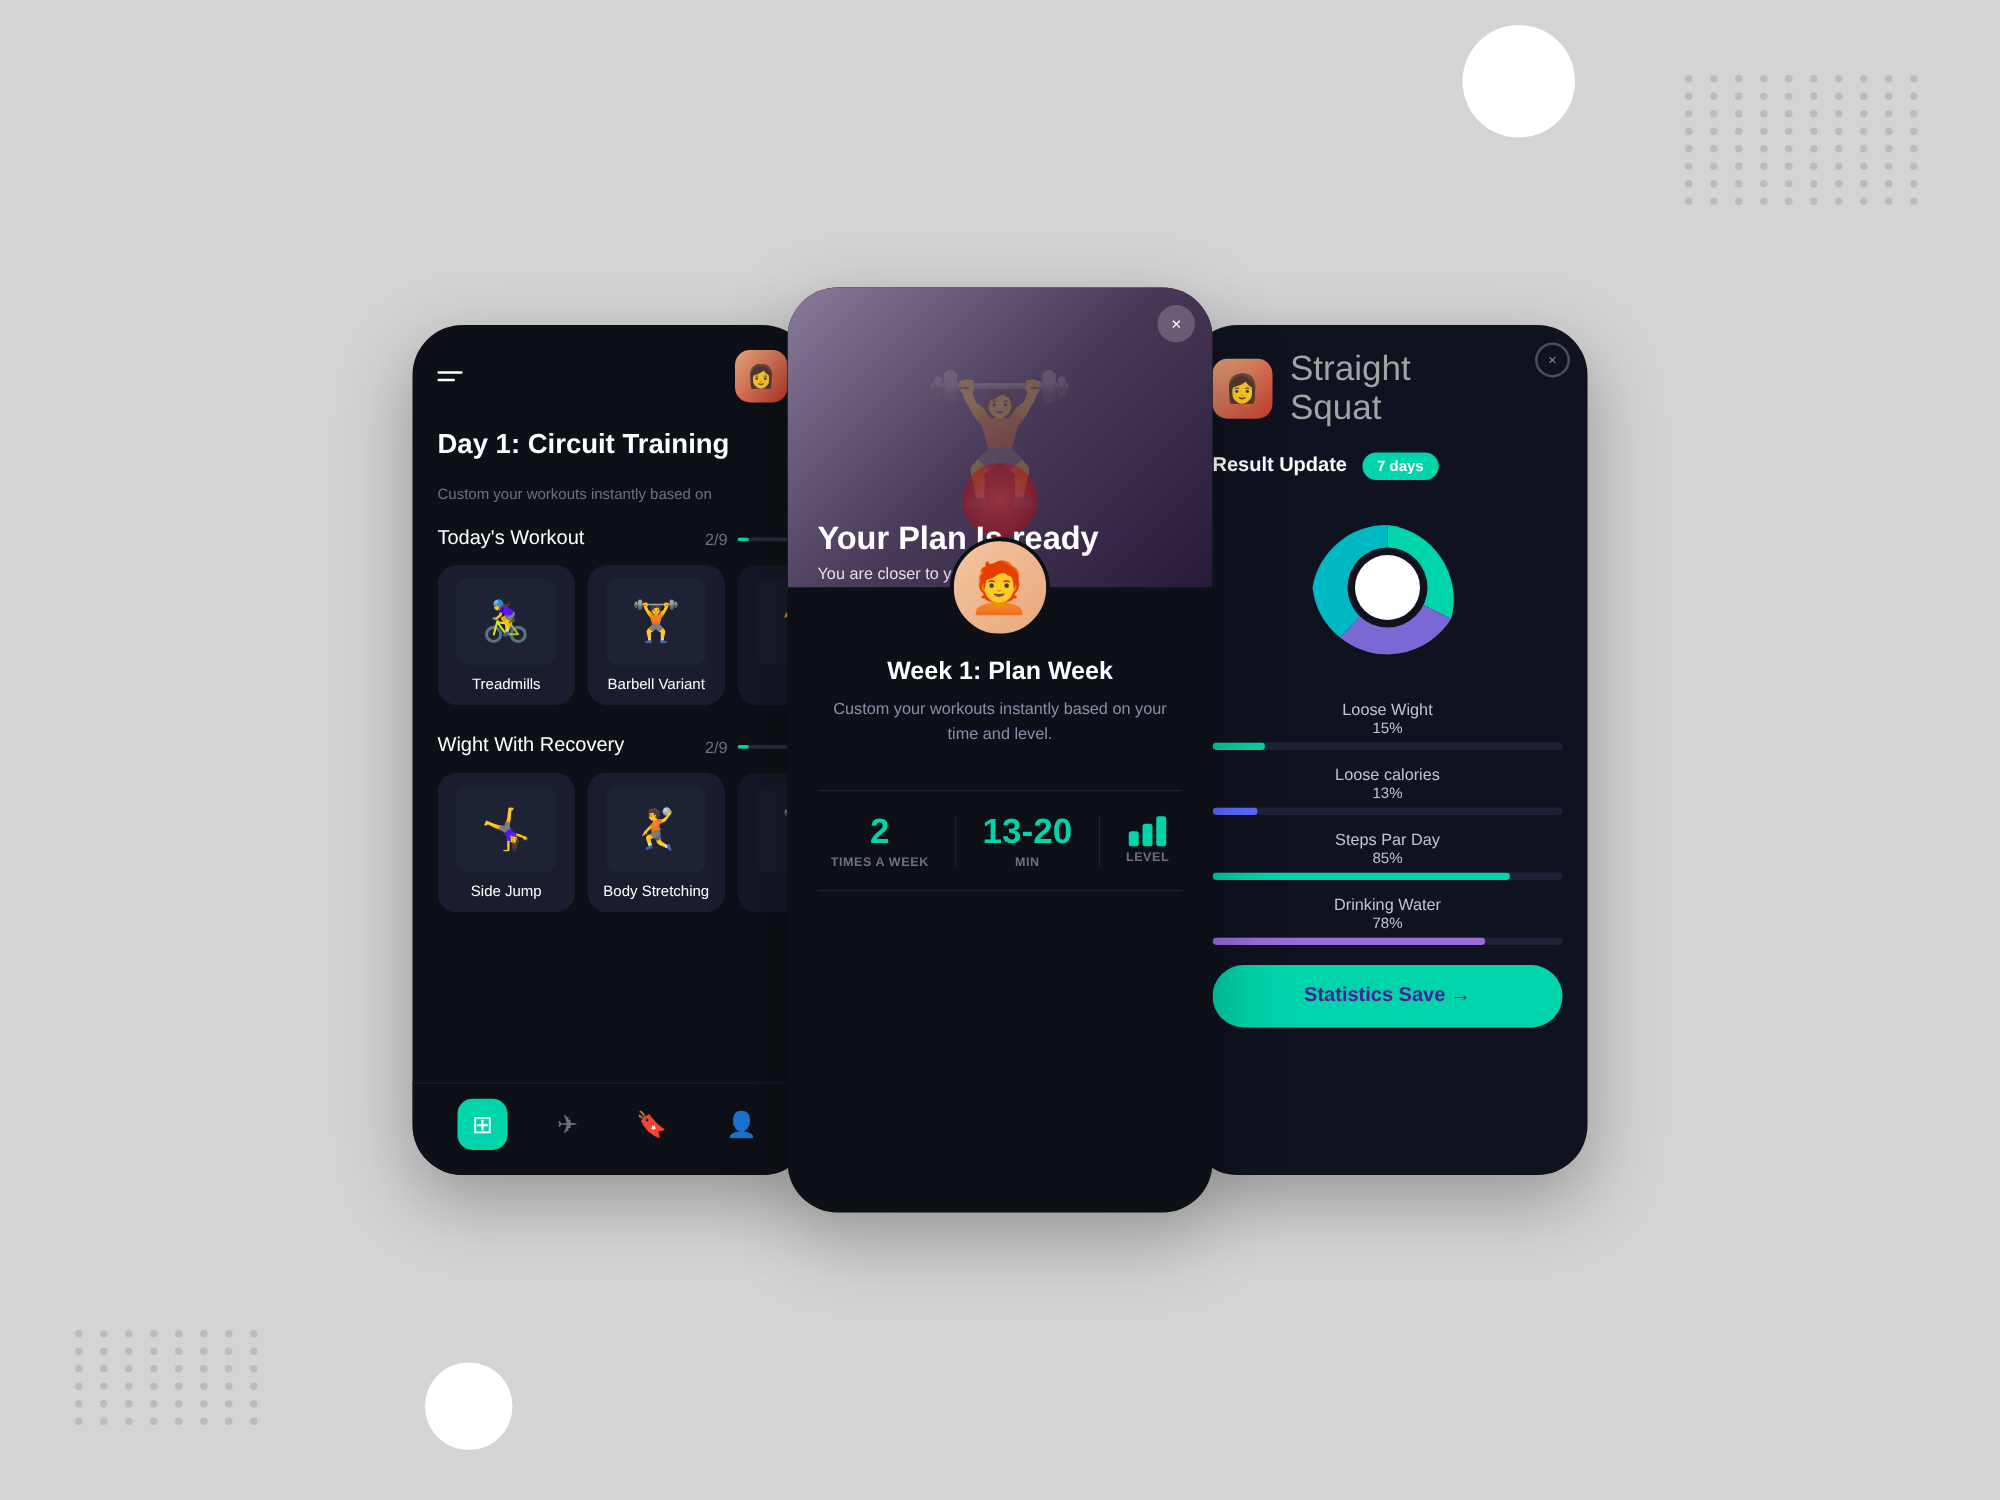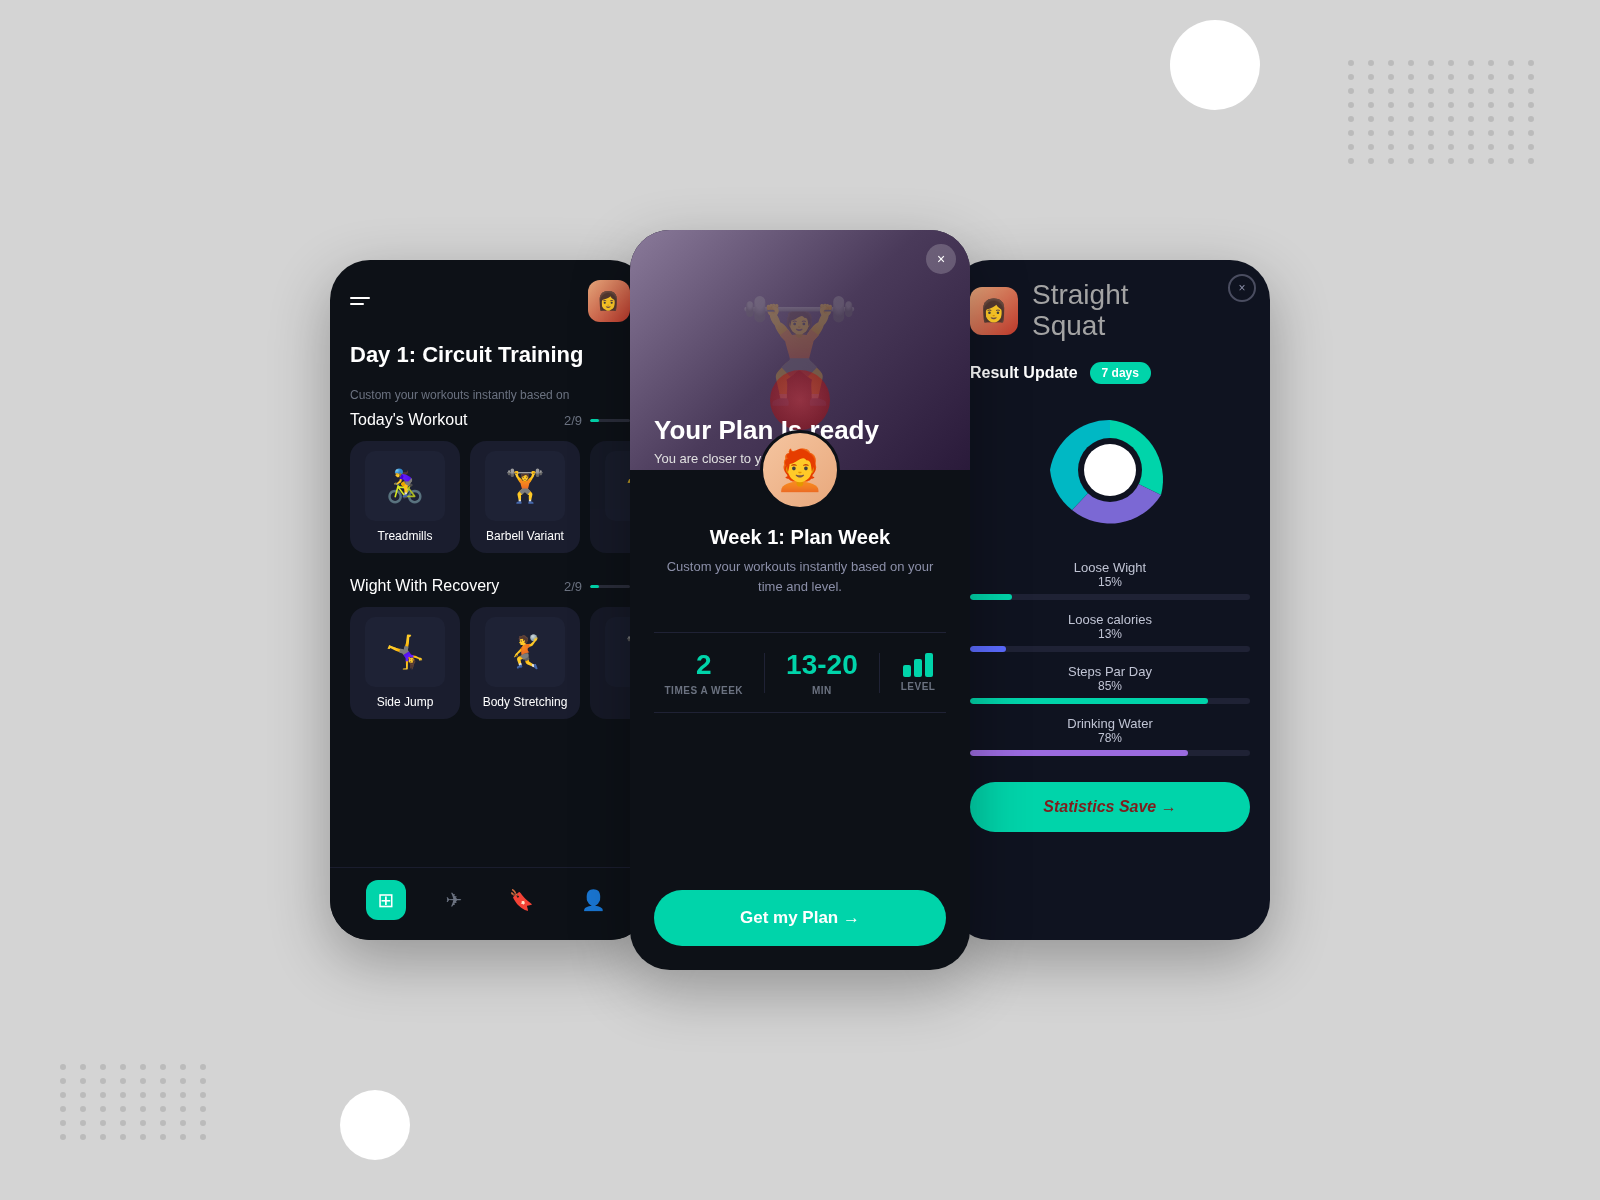--- a/index.html
+++ b/index.html
@@ -123,21 +123,21 @@
     .phone-1 h1 {
       color: white;
       font-size: 22px;
       font-weight: 700;
       margin-bottom: 20px;
     }
 
     .phone-1 .subtitle {
       color: #6b7280;
       font-size: 12px;
-      margin-bottom: 9px;
+      margin-bottom: 20px;
     }
 
     .section-header {
       display: flex;
       justify-content: space-between;
       align-items: center;
       margin-bottom: 12px;
     }
 
     .section-title {
@@ -504,33 +504,32 @@
     }
 
     .stat-bar-fill {
       height: 100%;
       border-radius: 3px;
     }
 
     .stats-save-btn {
       width: 100%;
       background: #00d4aa;
-      color: #7f1d1d;
+      color: #4c1d95;
       border: none;
       border-radius: 50px;
       padding: 16px;
       font-size: 16px;
       font-weight: 600;
       cursor: pointer;
       display: flex;
       align-items: center;
       justify-content: center;
       gap: 10px;
-      margin-top: 26px;
-      font-style: italic;
+      margin-top: 16px;
     }
 
     
     .gym-bg {
       position: absolute;
       inset: 0;
       background: linear-gradient(135deg, #8a7a9a 0%, #4a3a5a 50%, #2a1a3a 100%);
     }
   </style>
 </head>
@@ -789,21 +788,20 @@
         <div class="stat-item">
           <div class="level-icon">
             <div class="level-bar" style="height:12px;"></div>
             <div class="level-bar" style="height:18px;"></div>
             <div class="level-bar" style="height:24px;"></div>
           </div>
           <span class="stat-label">LEVEL</span>
         </div>
       </div>
 
-      <button class="get-plan-btn">Get my Plan →</button>
     </div>
   </div>
 
   <div class="phone phone-3" style="position:relative;">
 
     <div class="close-btn-p3">×</div>
 
     <div class="phone-3-header">
       <div class="avatar-p3">👩</div>
       <div>

